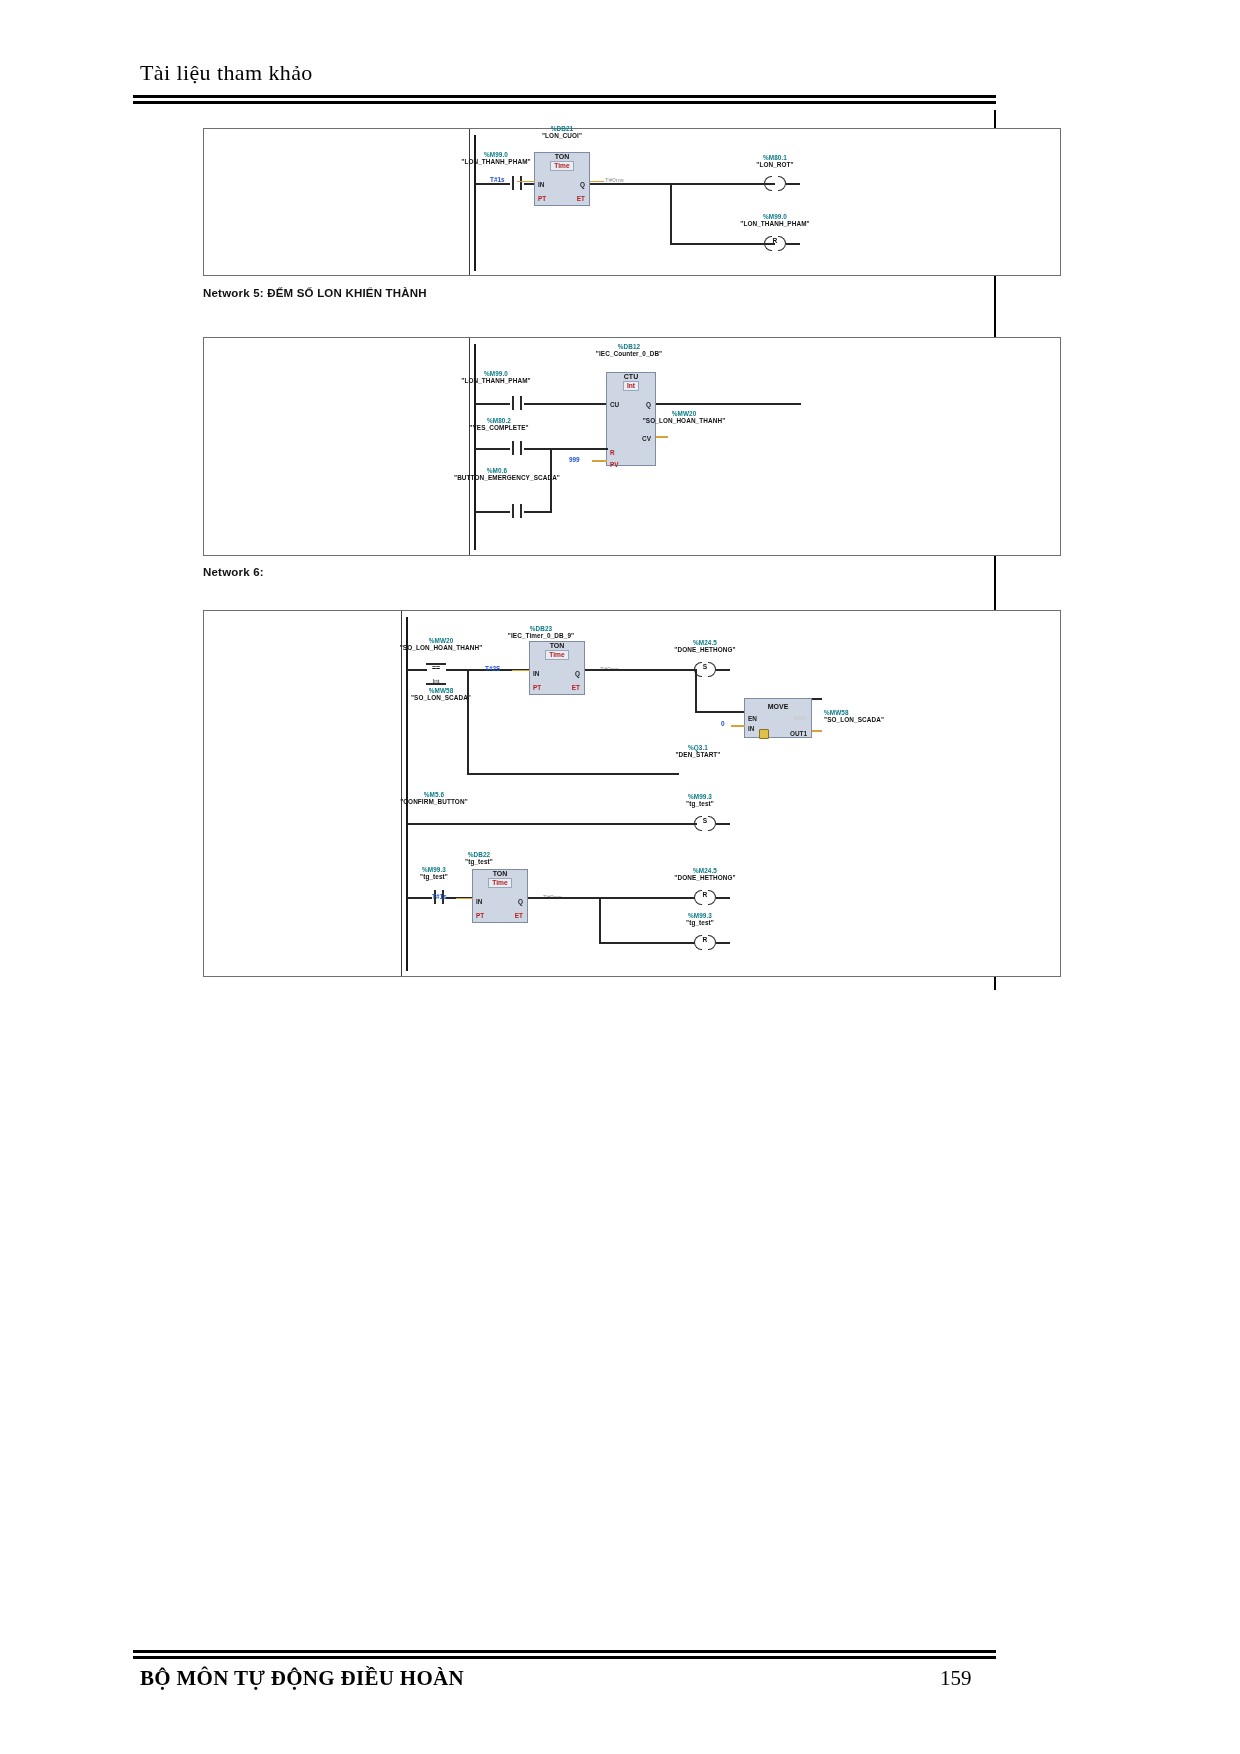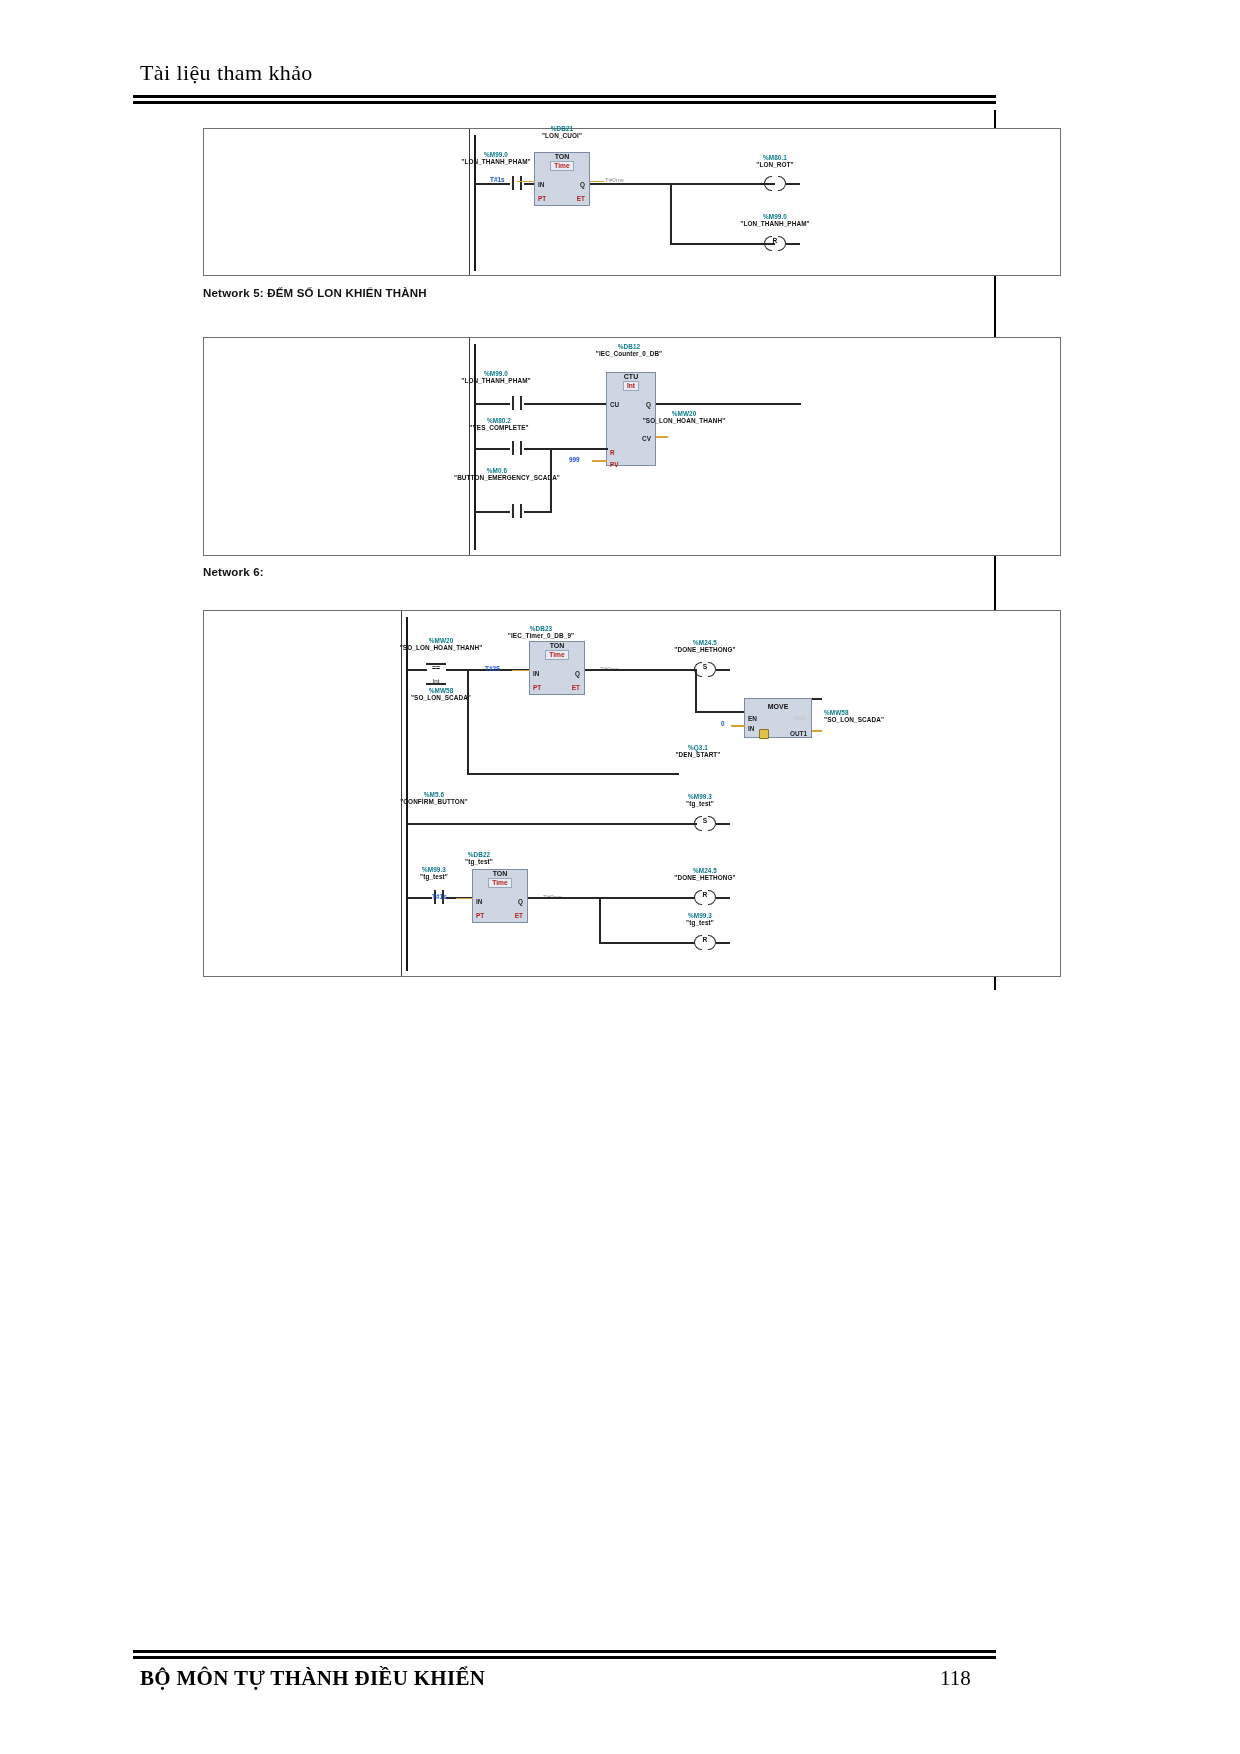--- a/index.html
+++ b/index.html
@@ -362,16 +362,16 @@
     <div class="coil" style="left:490px;top:324px;">
       <div class="arc al"></div>
         <div class="arc ar"></div>
       <div class="ltr">R</div>
     </div>
     <div class="wire-h" style="left:512px;top:331px;width:14px;"></div>
   </div>
 
   <div class="ftr-rule1"></div>
   <div class="ftr-rule2"></div>
-  <div class="ftr-title">BỘ MÔN TỰ THÀNH ĐIỀU KHIỂN</div>
-  <div class="ftr-page">118</div>
+  <div class="ftr-title">BỘ MÔN TỰ ĐỘNG ĐIỀU HOÀN</div>
+  <div class="ftr-page">159</div>
 
 </div>
 
 </body></html>

